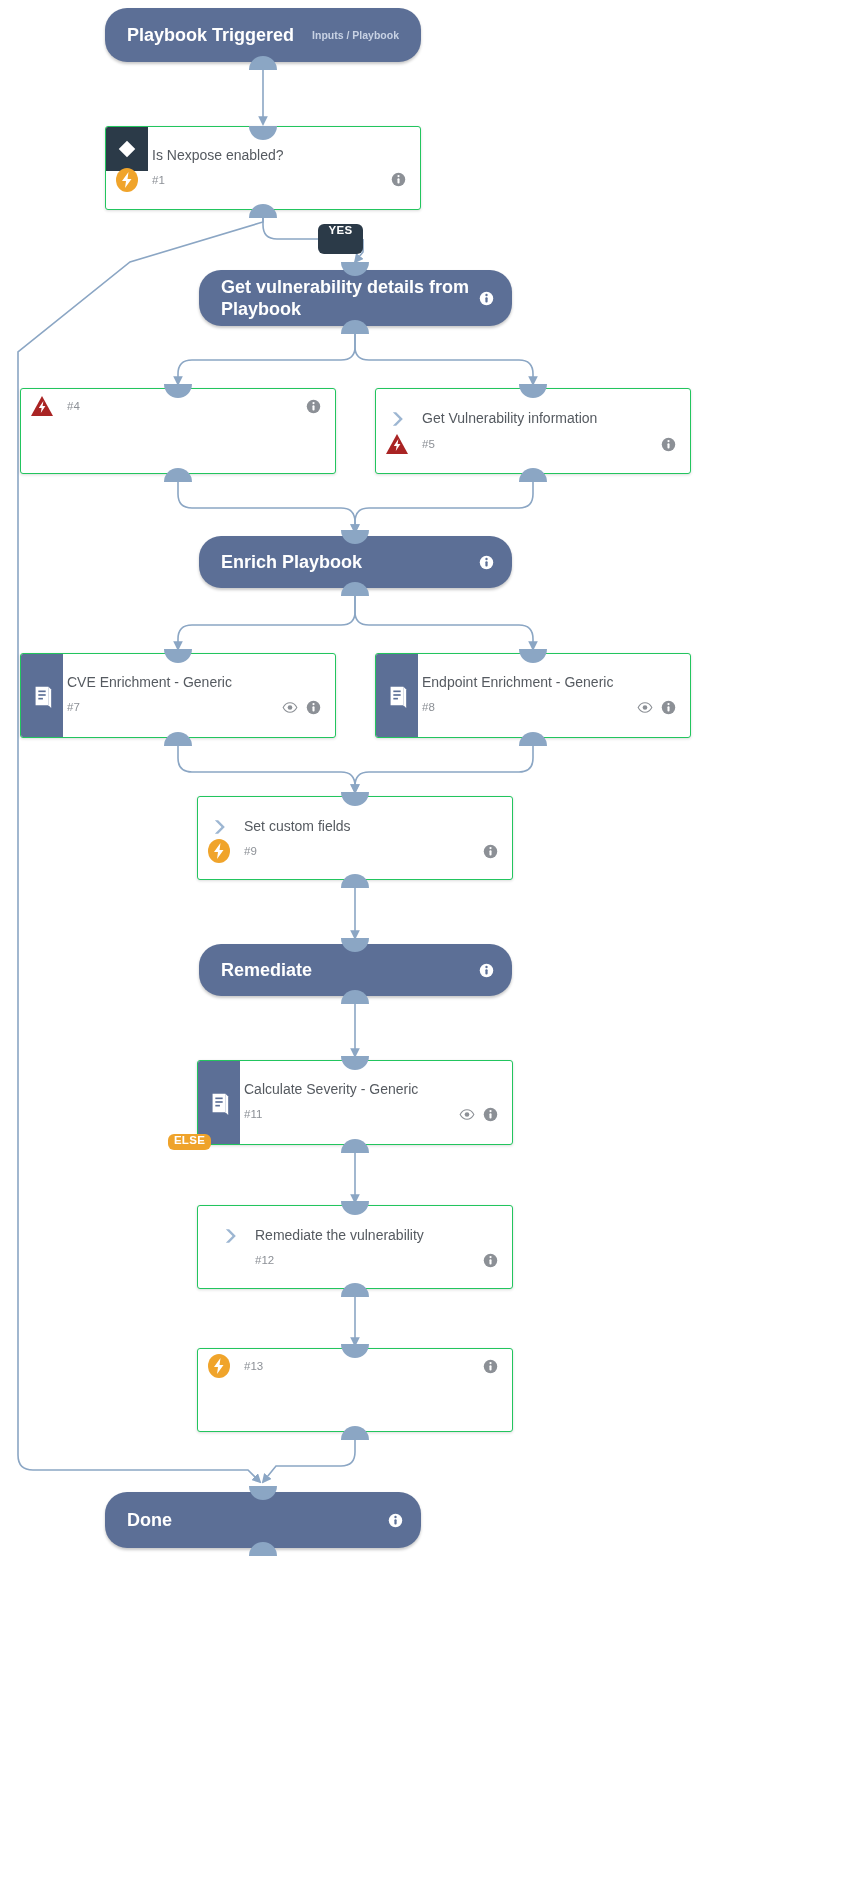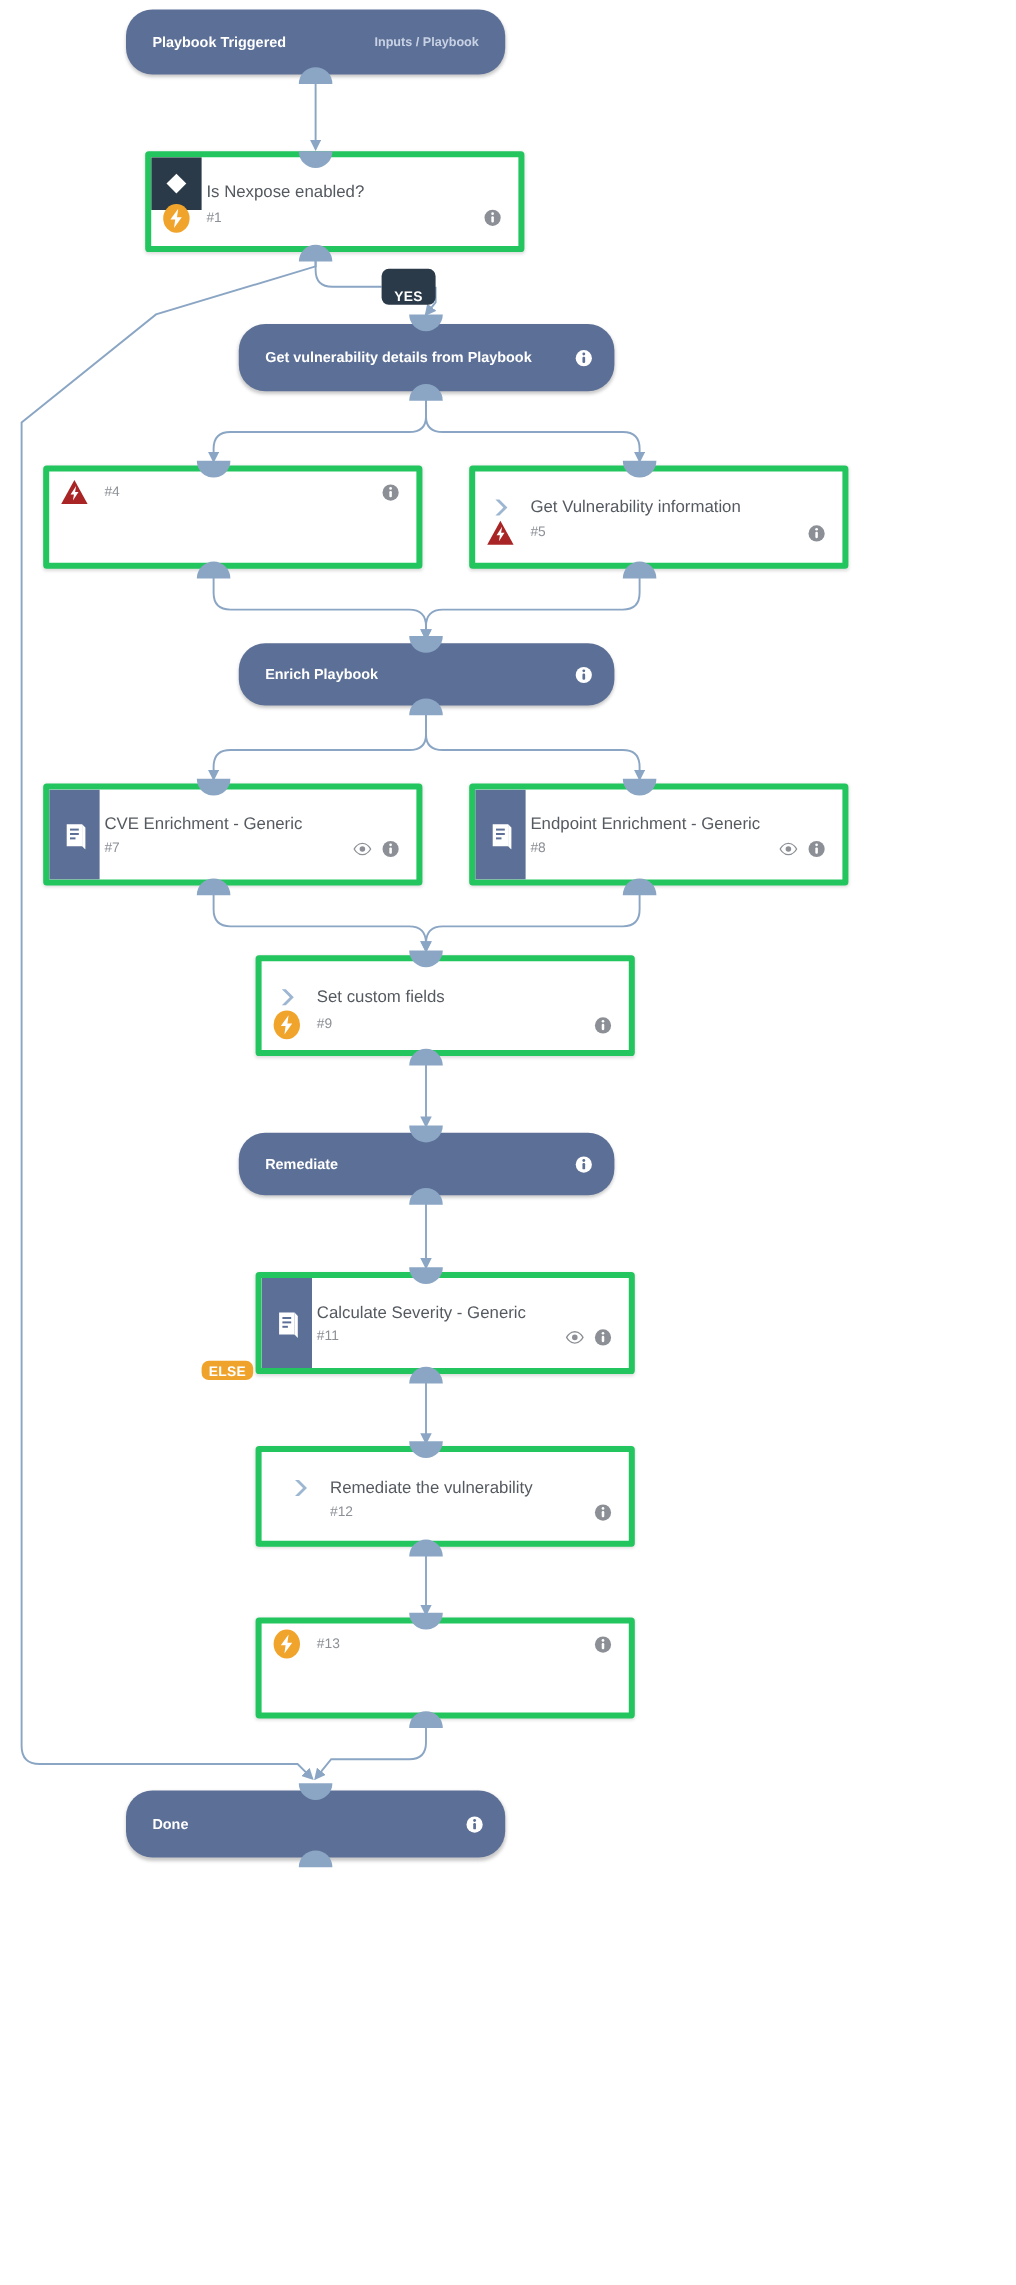--- a/index.html
+++ b/index.html
@@ -33,21 +33,21 @@
     box-sizing: border-box;
     background: #5c6f96;
     border-radius: 22px;
     box-shadow: 0 2px 3px rgba(0,0,0,0.22);
     display: flex;
     align-items: center;
     color: #ffffff;
     z-index: 5;
   }
   .pill .pill-title {
-    font-size: 12px;
+    font-size: 18px;
     font-weight: 600;
     color: #ffffff;
     line-height: 1.25;
     padding-left: 22px;
     flex: 1 1 auto;
   }
   .pill .pill-sub {
     font-size: 10.5px;
     font-weight: 700;
     color: #c8d2e4;
@@ -58,26 +58,25 @@
     padding-right: 18px;
     display: flex;
     align-items: center;
   }
 
   
   .card {
     position: absolute;
     box-sizing: border-box;
     background: #ffffff;
-    border: 5px solid #22c55e;
+    border: 1px solid #22c55e;
     border-radius: 3px;
     box-shadow: 0 1px 3px rgba(0,0,0,0.14);
     z-index: 5;
     overflow: hidden;
-    margin-left: 16px;
   }
   .card-strip {
     position: absolute;
     left: 0;
     top: 0;
     bottom: 0;
     width: 42px;
     display: flex;
     align-items: center;
     justify-content: center;
@@ -132,21 +131,21 @@
     display: flex;
     align-items: center;
     gap: 8px;
   }
 
   
   .badge {
     position: absolute;
     box-sizing: border-box;
     display: flex;
-    align-items: flex-end;
+    align-items: flex-start;
     justify-content: center;
     font-size: 11.5px;
     font-weight: 700;
     letter-spacing: 0.3px;
     border-radius: 6px;
     z-index: 7;
   }
   .badge.yes {
     background: #2b3a48;
     color: #ffffff;

